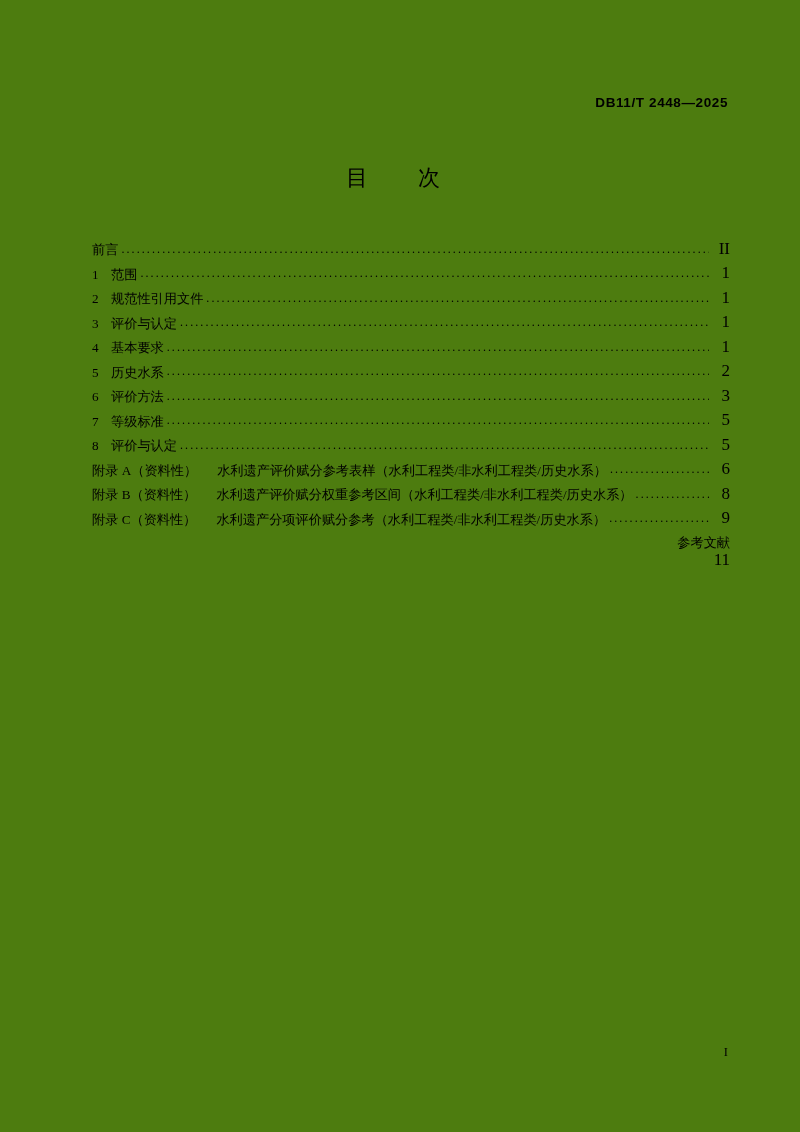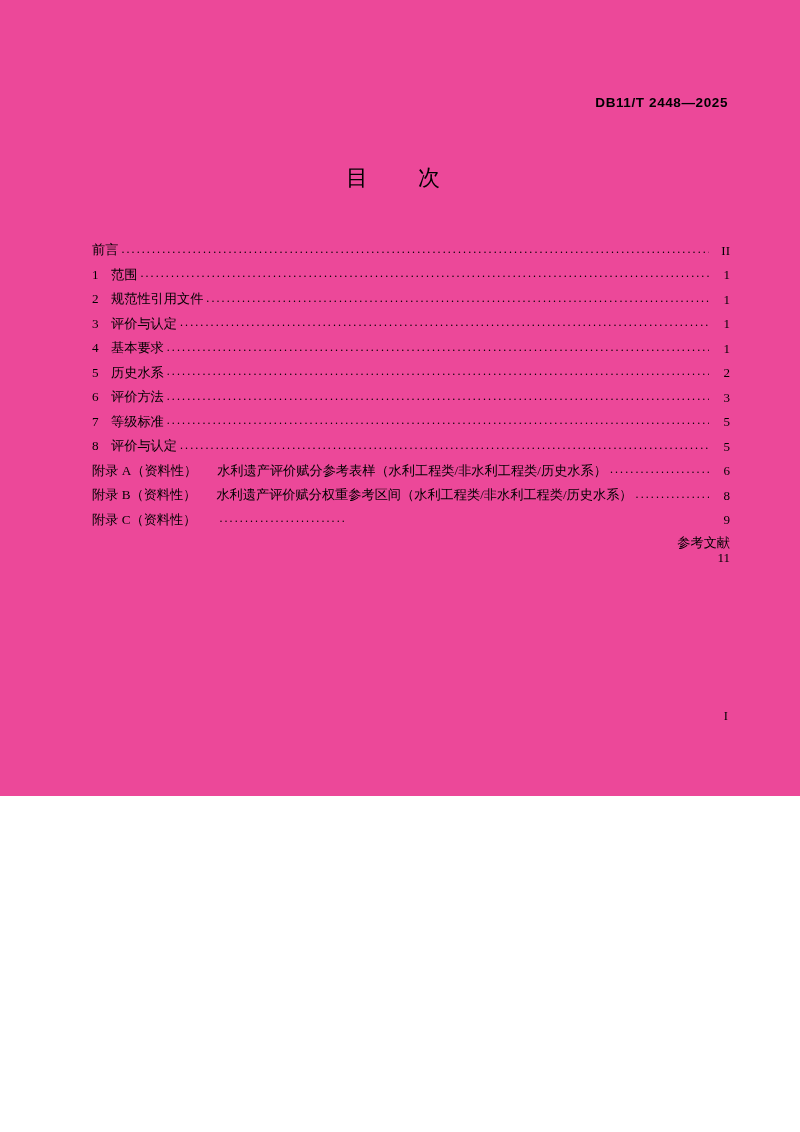--- a/index.html
+++ b/index.html
@@ -3,22 +3,22 @@
 <meta charset="utf-8">
 <style>
   html, body {
     margin: 0;
     padding: 0;
     background: #ffffff;
   }
   .page {
     position: relative;
     width: 800px;
-    height: 796px;
-    background: #ec4899;
+    height: 1132px;
+    background: #4d7c0f;
     font-family: "Liberation Serif", "DejaVu Serif", serif;
     color: #000000;
     overflow: hidden;
   }
   .header-code {
     position: absolute;
     top: 95px;
     right: 72px;
     font-family: "Liberation Sans", sans-serif;
     font-size: 13.5px;
@@ -72,21 +72,21 @@
     font-size: 12px;
     letter-spacing: 2.1px;
     color: #000;
     line-height: 1;
   }
   .toc-page {
     flex: 0 0 auto;
     width: 18px;
     text-align: right;
     font-family: "Liberation Serif", "DejaVu Serif", serif;
-    font-size: 13px;
+    font-size: 17px;
   }
   .toc-row.tight .toc-dots {
     letter-spacing: 2.1px;
   }
   .footer-page {
     position: absolute;
     bottom: 72px;
     right: 72px;
     font-size: 12.5px;
     font-family: "Liberation Serif", "DejaVu Serif", serif;
@@ -177,20 +177,21 @@
       <span class="toc-annex-label">附录 B（资料性）</span>
       <span class="toc-annex-gap"></span>
       <span class="toc-annex-label">水利遗产评价赋分权重参考区间（水利工程类/非水利工程类/历史水系）</span>
       <span class="toc-dots">.........................</span>
       <span class="toc-page">8</span>
     </div>
 
     <div class="toc-row tight">
       <span class="toc-annex-label">附录 C（资料性）</span>
       <span class="toc-annex-gap"></span>
+      <span class="toc-annex-label">水利遗产分项评价赋分参考（水利工程类/非水利工程类/历史水系）</span>
       <span class="toc-dots">.........................</span>
       <span class="toc-page">9</span>
     </div>
 
     <div class="toc-row" style="margin-top:10px;flex-direction:column;">
       <span class="toc-label">参考文献</span>
       <span class="toc-dots">..........................................................................................................................</span>
       <span class="toc-page">11</span>
     </div>
 

